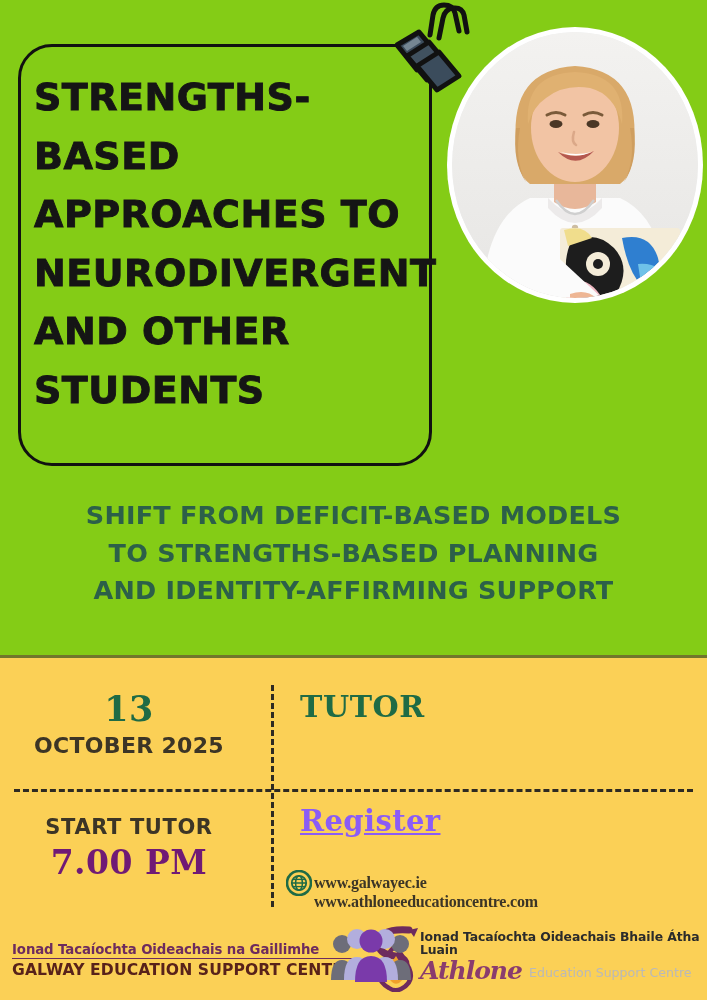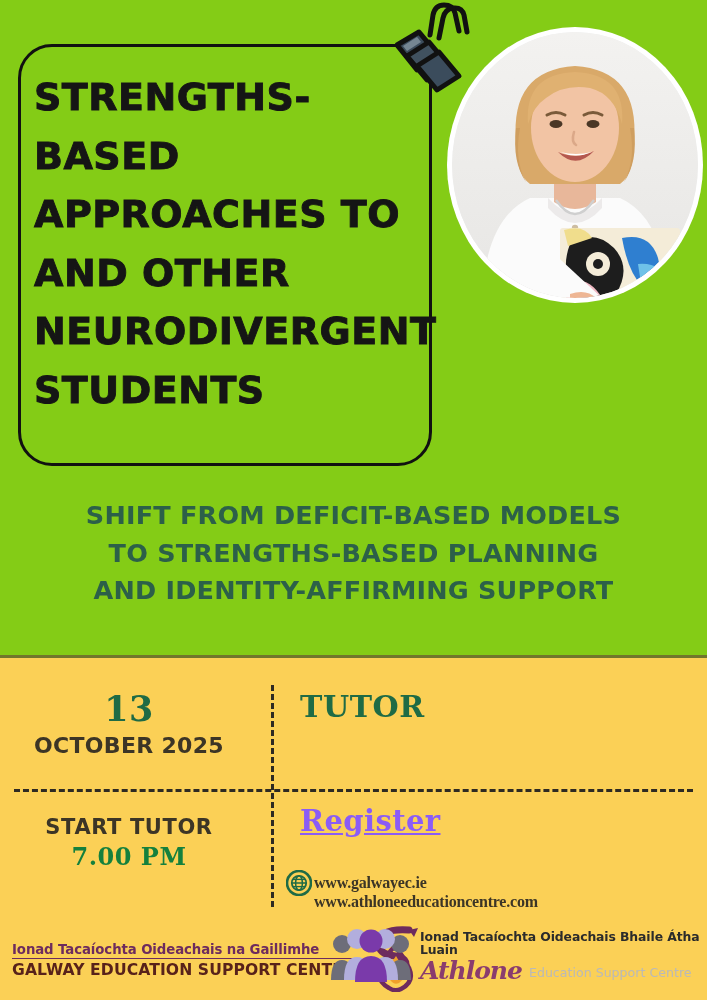--- a/index.html
+++ b/index.html
@@ -166,23 +166,23 @@
     font-family: "DejaVu Sans", sans-serif;
     font-weight: 700;
     font-size: 21px;
     line-height: 1.25;
     color: #3c3526;
     letter-spacing: 0.6px;
   }
   .time-value {
     font-family: "DejaVu Serif", serif;
     font-weight: 700;
-    font-size: 24px;
+    font-size: 33px;
     line-height: 1.2;
-    color: #15803d;
+    color: #701a75;
     letter-spacing: 0.5px;
     margin-top: 3px;
   }
 
   
   #tutor-block {
     position: absolute;
     left: 300px;
     top: 690px;
     width: 400px;
@@ -319,22 +319,22 @@
 </head>
 <body>
 
 <div id="top-area">
 
   <div id="title-box"></div>
 
   <div id="title-text">
     <div>STRENGTHS-BASED</div>
     <div>APPROACHES TO</div>
+    <div>NEURODIVERGENT</div>
     <div>AND OTHER</div>
-    <div>NEURODIVERGENT</div>
     <div>STUDENTS</div>
   </div>
 
   <div id="binder-clip">
     <svg viewBox="0 0 108 100" xmlns="http://www.w3.org/2000/svg">
       <g fill="none" stroke="#111111" stroke-width="5" stroke-linecap="round" stroke-linejoin="round">
         <path d="M56 36 L60 16 Q62 7 70 6 Q79 5 81 13 L84 30"></path>
         <path d="M47 33 L50 13 Q52 3 61 3 Q70 3 72 11 L76 29"></path>
       </g>
       <g stroke="#111111" stroke-width="5" stroke-linejoin="round">

